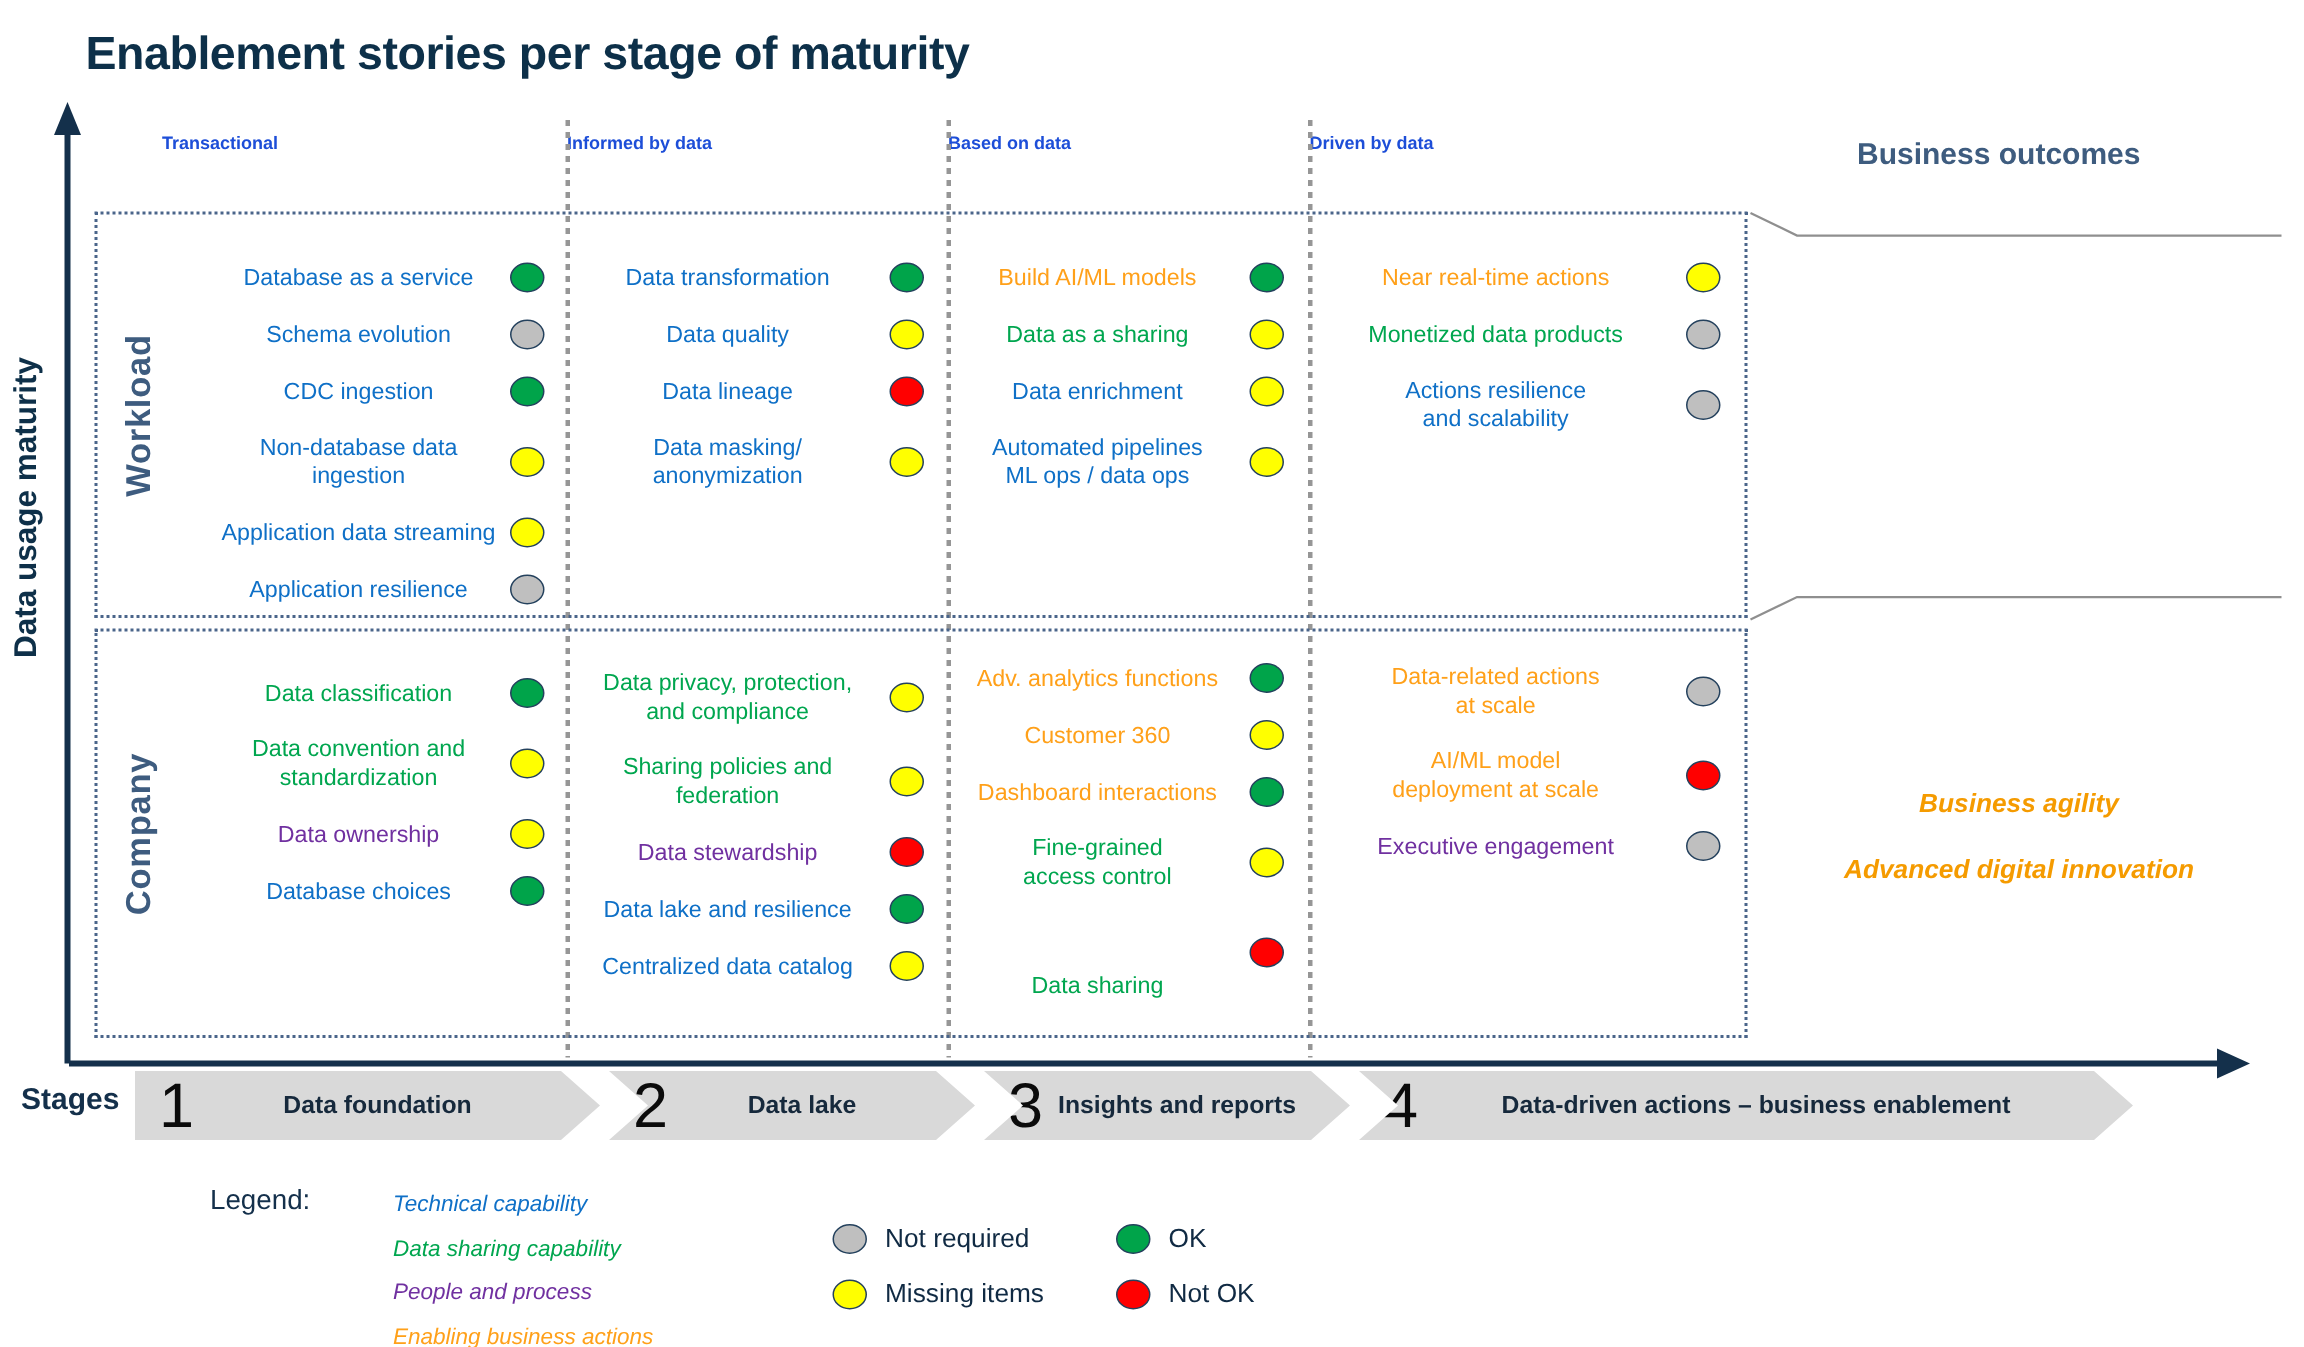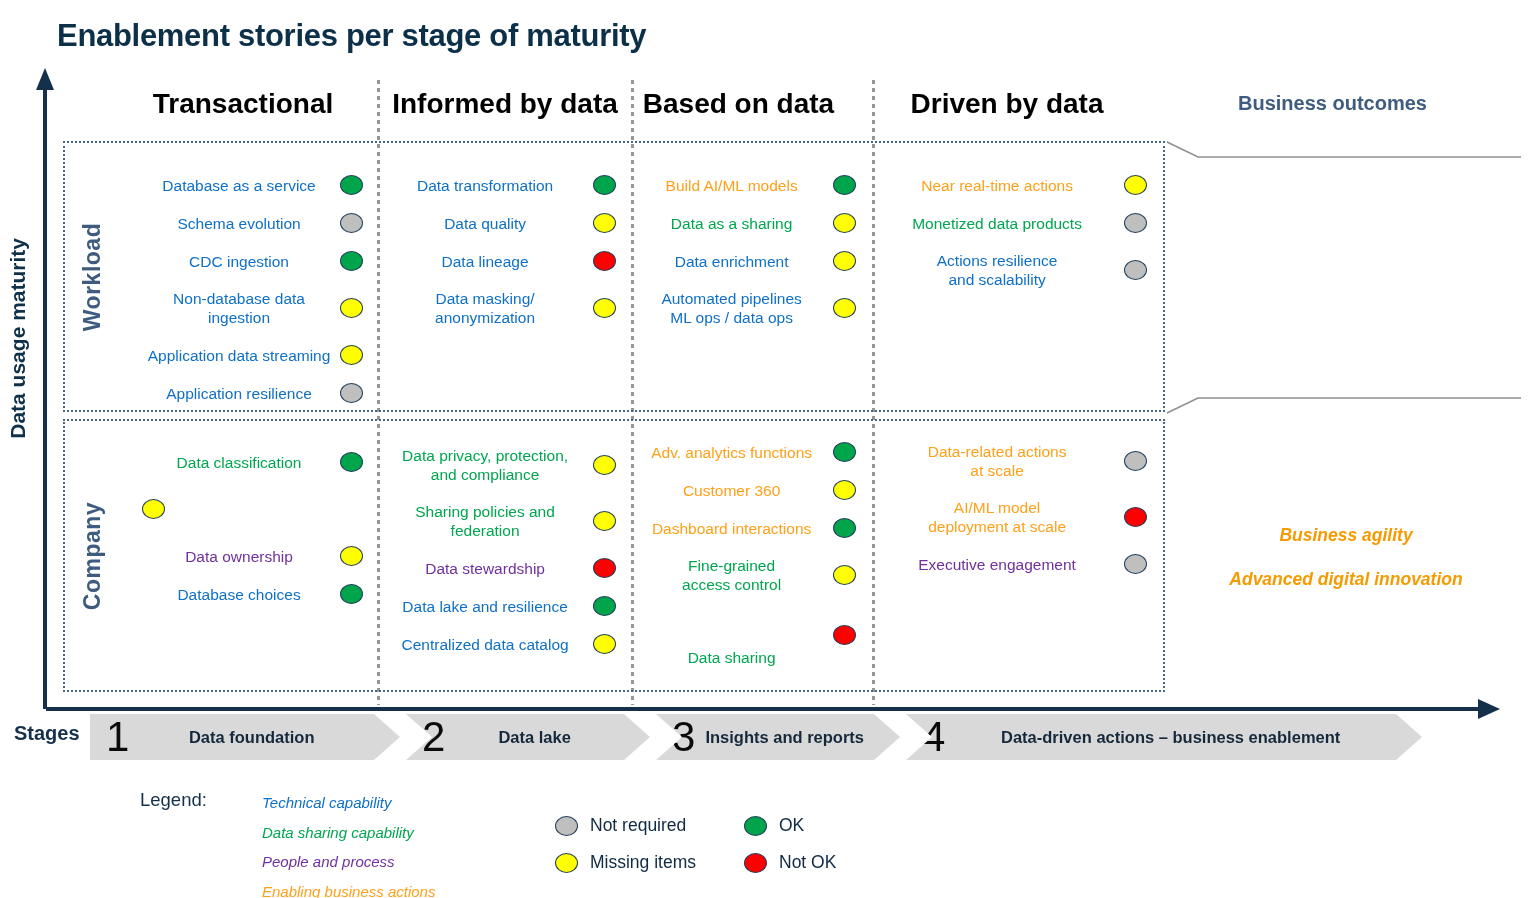--- a/index.html
+++ b/index.html
@@ -9,21 +9,21 @@
   .title{position:absolute;left:57px;top:18px;font-size:31px;font-weight:700;color:#0d3049;letter-spacing:-0.3px;}
 
   
   svg.overlay{position:absolute;left:0;top:0;pointer-events:none;}
 
   .y-axis-label{position:absolute;left:6px;top:238px;writing-mode:vertical-rl;transform:rotate(180deg);
                 font-size:21px;font-weight:700;color:#0e3049;}
 
   
   .col-headers{position:absolute;left:63px;top:88px;width:1102px;display:flex;}
-  .col-header{font-size:28px;font-weight:700;color:#000000;text-align:center;}
+  .col-header{font-size:12px;font-weight:700;color:#1d4ed8;}
   .col-header.c0{width:315px;padding-left:45px;box-sizing:border-box;}
   .col-header.c1{width:254px;}
   .col-header.c2{width:241px;padding-right:28px;box-sizing:border-box;}
   .col-header.c3{width:292px;padding-right:24px;box-sizing:border-box;}
   .outcomes-header{position:absolute;left:1160px;top:92px;width:345px;text-align:center;
                    font-size:20px;font-weight:700;color:#3e5c7f;}
 
   
   .v-sep{position:absolute;top:80px;height:625px;width:3px;
          background:repeating-linear-gradient(to bottom,#969696 0 4px,transparent 4px 8px);}
@@ -196,20 +196,22 @@
 
   <div class="box company">
     <div class="row-label">Company</div>
     <div class="cells">
         <div class="cell c0">
           <div class="item">
             <span class="item-label" style="color: rgb(0, 166, 79);">Data classification</span>
             <span class="dot" style="background: rgb(0, 164, 74);"></span>
           </div>
           <div class="item tall">
+            <span class="item-label" style="color: rgb(0, 166, 79);">Data convention and
+standardization</span>
             <span class="dot" style="background: rgb(255, 255, 0);"></span>
           </div>
           <div class="item">
             <span class="item-label" style="color: rgb(112, 48, 160);">Data ownership</span>
             <span class="dot" style="background: rgb(255, 255, 0);"></span>
           </div>
           <div class="item">
             <span class="item-label" style="color: rgb(15, 112, 199);">Database choices</span>
             <span class="dot" style="background: rgb(0, 164, 74);"></span>
           </div>

